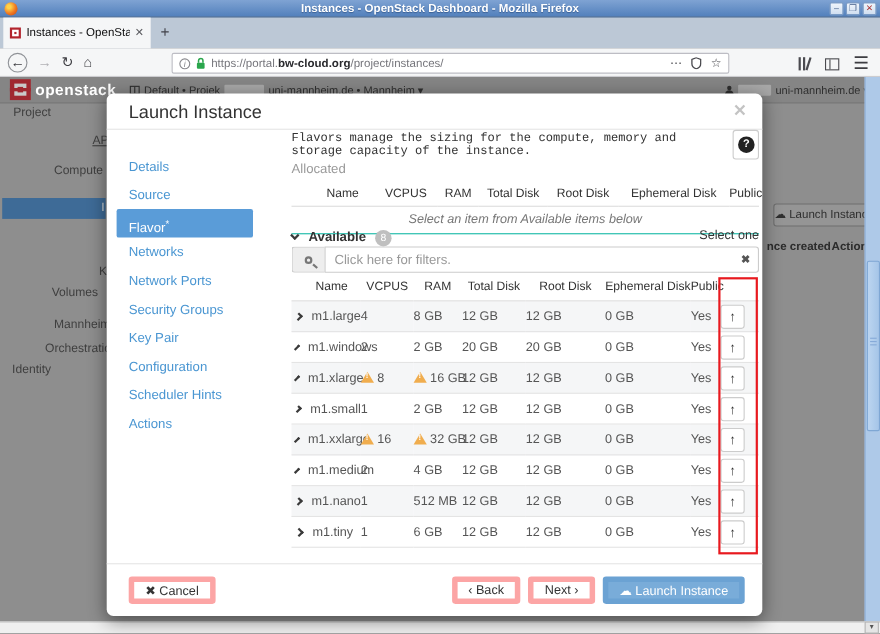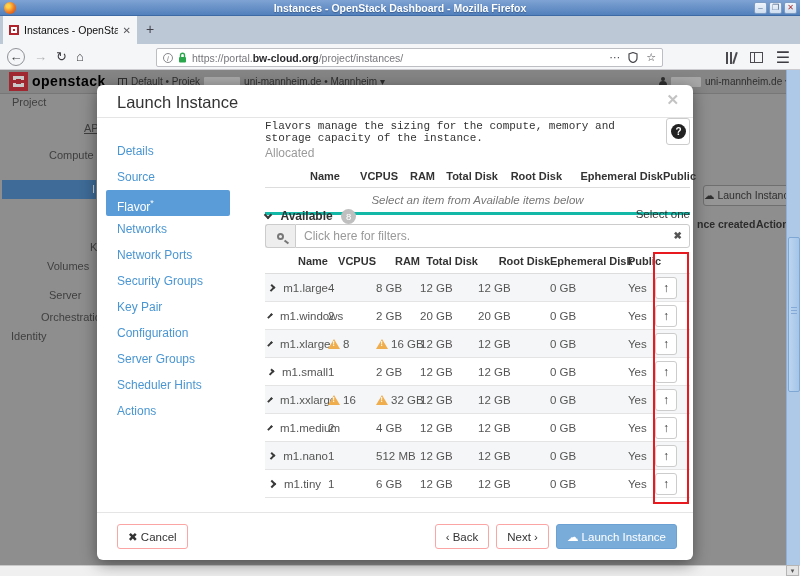--- a/index.html
+++ b/index.html
@@ -48,21 +48,21 @@
   .lib-icon i:nth-child(1){left:0;} .lib-icon i:nth-child(2){left:4px;} .lib-icon i:nth-child(3){left:8px; transform:rotate(18deg);}
   .pane-icon { display:inline-block; width:13px; height:11px; border:1px solid #4a4a4f; position:relative; }
   .pane-icon::before { content:""; position:absolute; left:3px; top:0; bottom:0; width:1px; background:#4a4a4f; }
 
   
   #content { position:absolute; left:0; top:70px; width:800px; height:495px; background:#8e8e8e; }
   #os-header { position:absolute; left:0; top:0; width:800px; height:24px; background:#858585; border-bottom:1px solid #777; }
   .oslogo { position:absolute; left:9px; top:2px; width:19px; height:19px; background:#a02830; }
   .oslogo::before { content:""; position:absolute; inset:4px; border:3px solid #c9c9c9; }
   .oslogo::after { content:""; position:absolute; left:0; right:0; top:8px; height:3px; background:#a02830; }
-  #os-brand { position:absolute; left:32px; top:3px; font-size:14px; font-weight:bold; color:#000000; letter-spacing:0.5px; }
+  #os-brand { position:absolute; left:32px; top:3px; font-size:14px; font-weight:bold; color:#ffffff; letter-spacing:0.5px; }
   #os-context { position:absolute; left:118px; top:6px; font-size:10px; color:#2e2e2e; display:flex; align-items:center; gap:4px; }
   .grid-icon { display:inline-block; width:9px; height:8px; border:1px solid #2e2e2e; position:relative; }
   .grid-icon::before { content:""; position:absolute; left:3px; top:0; bottom:0; width:1px; background:#2e2e2e; }
   .blurbox { display:inline-block; width:36px; height:10px; background:#a8a8a8; border-radius:1px; }
   #os-user { position:absolute; right:10px; top:6px; font-size:10px; color:#2e2e2e; display:flex; align-items:center; gap:4px; }
   .person-icon { display:inline-block; width:8px; height:9px; position:relative; }
   .person-icon::before { content:""; position:absolute; left:2px; top:0; width:4px; height:4px; border-radius:50%; background:#2e2e2e; }
   .person-icon::after { content:""; position:absolute; left:0; top:4px; width:8px; height:5px; border-radius:4px 4px 0 0; background:#2e2e2e; }
   .bg-side { position:absolute; font-size:11px; color:#3f3f3f; white-space:nowrap; }
   #bg-selected-row { position:absolute; left:2px; top:110px; width:94px; height:19px; background:#3e6b97; color:#d5d5d5;
@@ -97,27 +97,27 @@
   #m-content { position:absolute; left:168px; top:33px; width:425px; bottom:48px; }
   #flavor-desc { position:absolute; left:0; top:2px; width:382px; font-size:11px; color:#333;font-family:Liberation Mono, monospace; }
   #help-btn { position:absolute; right:0; top:0; width:24px; height:27px; background:#fff; border:1px solid #ccc; border-radius:3px; }
   #help-btn .qmark { position:absolute; left:4px; top:5px; width:15px; height:15px; background:#222; border-radius:50%;
     color:#fff; font-size:10px; font-weight:bold; text-align:center; line-height:15px; }
   #allocated-label { position:absolute; left:0; top:28px; font-size:12px; color:#9a9a9a; }
   #allocated-label .hl { position:absolute; left:-10px; top:-2px; width:62px; height:16px; background:#f3ea5f;
     transform:rotate(-1.5deg); opacity:0.85; z-index:-1; border-radius:2px; }
 
   table { border-collapse:collapse; table-layout:fixed; width:425px; }
-  th { font-size:11px; color:#333; text-align:right; font-weight:bold; white-space:nowrap; overflow:visible; }
+  th { font-size:11px; color:#333; text-align:center; font-weight:normal; white-space:nowrap; overflow:visible; }
   td { font-size:11.5px; color:#555; white-space:nowrap; }
 
   #alloc-table { position:absolute; left:0; top:46px; }
   #alloc-table th { padding:6px 0 5px 0; border-bottom:1px solid #ddd; }
   #alloc-table th:first-child { padding-left:18px; }
-  #alloc-empty { padding:6px 0; border-bottom:3px solid #14b8a6; font-style:italic; color:#777; text-align:center; font-size:11.5px; }
+  #alloc-empty { padding:6px 0; border-bottom:1px solid #14b8a6; font-style:italic; color:#777; text-align:center; font-size:11.5px; }
 
   #avail-bar { position:absolute; left:0; top:88px; width:425px; height:16px; }
   .chev { display:inline-block; width:6px; height:6px; border-right:2px solid #3a3a3a; border-top:2px solid #3a3a3a; }
   .chev.down { transform:rotate(135deg); margin-bottom:2px; }
   .chev.right { transform:rotate(45deg); }
   #avail-label { font-size:12px; font-weight:bold; color:#333; margin-left:5px; }
   #avail-count { display:inline-block; min-width:15px; height:15px; border-radius:8px; background:#bfbfbf; color:#fff;
     font-size:9.5px; text-align:center; line-height:15px; margin-left:4px; }
   #select-one { position:absolute; right:0; top:2px; font-size:11.5px; color:#333; }
 
@@ -139,21 +139,21 @@
   .cell-name { display:flex; align-items:center; gap:9px; padding-left:4px; color:#555; }
   .up-btn { display:inline-block; width:22px; height:22px; background:#fff; border:1px solid #ccc; border-radius:3px;
     text-align:center; line-height:20px; font-size:12px; color:#333; font-weight:bold; }
   .warn-tri { display:inline-block; position:relative; width:0; height:0; margin-right:3px;
     border-left:6px solid transparent; border-right:6px solid transparent; border-bottom:10px solid #f0ad4e; top:1px; }
   .warn-tri::after { content:"!"; position:absolute; left:-1.5px; top:1px; color:#fff; font-size:7px; font-weight:bold; }
 
   
   #m-footer { position:absolute; left:0; right:0; bottom:0; height:48px; border-top:1px solid #e5e5e5; }
   .btn { display:inline-flex; align-items:center; gap:5px; height:25px; padding:0 10px; background:#fff;
-    border:1px solid #fca5a5; border-radius:3px; font-size:11.5px; color:#333; }
+    border:5px solid #fca5a5; border-radius:3px; font-size:11.5px; color:#333; }
   #btn-cancel { position:absolute; left:20px; top:11px; }
   #footer-right { position:absolute; right:16px; top:11px; display:flex; gap:7px;align-items:flex-end; }
   #btn-launch { background:#79acd9; border-color:#6ba2d3; color:#fff; }
 
   
   #red-rect { position:absolute; left:653px; top:252px; width:36px; height:252px; border:2px solid #e8191f; z-index:60; }
 </style>
 </head>
 <body>
 
@@ -225,21 +225,21 @@
         <span>uni-mannheim.de ▾</span>
       </span>
     </div>
 
     <span class="bg-side" style="left:12px; top:26px;">Project</span>
     <span class="bg-side" style="left:84px; top:52px;text-decoration:underline;">AP</span>
     <span class="bg-side" style="left:49px; top:79px;">Compute</span>
     <div id="bg-selected-row">I</div>
     <span class="bg-side" style="left:90px; top:171px;">K</span>
     <span class="bg-side" style="left:47px; top:190px;">Volumes</span>
-    <span class="bg-side" style="left:49px; top:219px;">Server</span>
+    <span class="bg-side" style="left:49px; top:219px;">Mannheim</span>
     <span class="bg-side" style="left:41px; top:241px;">Orchestration</span>
     <span class="bg-side" style="left:11px; top:260px;">Identity</span>
 
     <div id="bg-launch">☁ Launch Instance</div>
     <span class="bg-th" style="left:697px; top:148px;">nce created</span>
     <span class="bg-th" style="left:756px; top:148px;">Actions</span>
 
     <div id="vscroll">
       <div id="vthumb"></div>
     </div>
@@ -256,21 +256,20 @@
 
     <div id="m-nav">
         <div class="nav-item">Details</div>
         <div class="nav-item">Source</div>
         <div class="nav-item active">Flavor<sup>*</sup></div>
         <div class="nav-item">Networks</div>
         <div class="nav-item">Network Ports</div>
         <div class="nav-item">Security Groups</div>
         <div class="nav-item">Key Pair</div>
         <div class="nav-item">Configuration</div>
-        <div class="nav-item">Server Groups</div>
         <div class="nav-item">Scheduler Hints</div>
         <div class="nav-item">Actions</div>
       </div>
 
     <div id="m-content">
       <div id="flavor-desc">Flavors manage the sizing for the compute, memory and storage capacity of the instance.</div>
       <div id="help-btn">
         <span class="qmark">?</span>
       </div>
 

